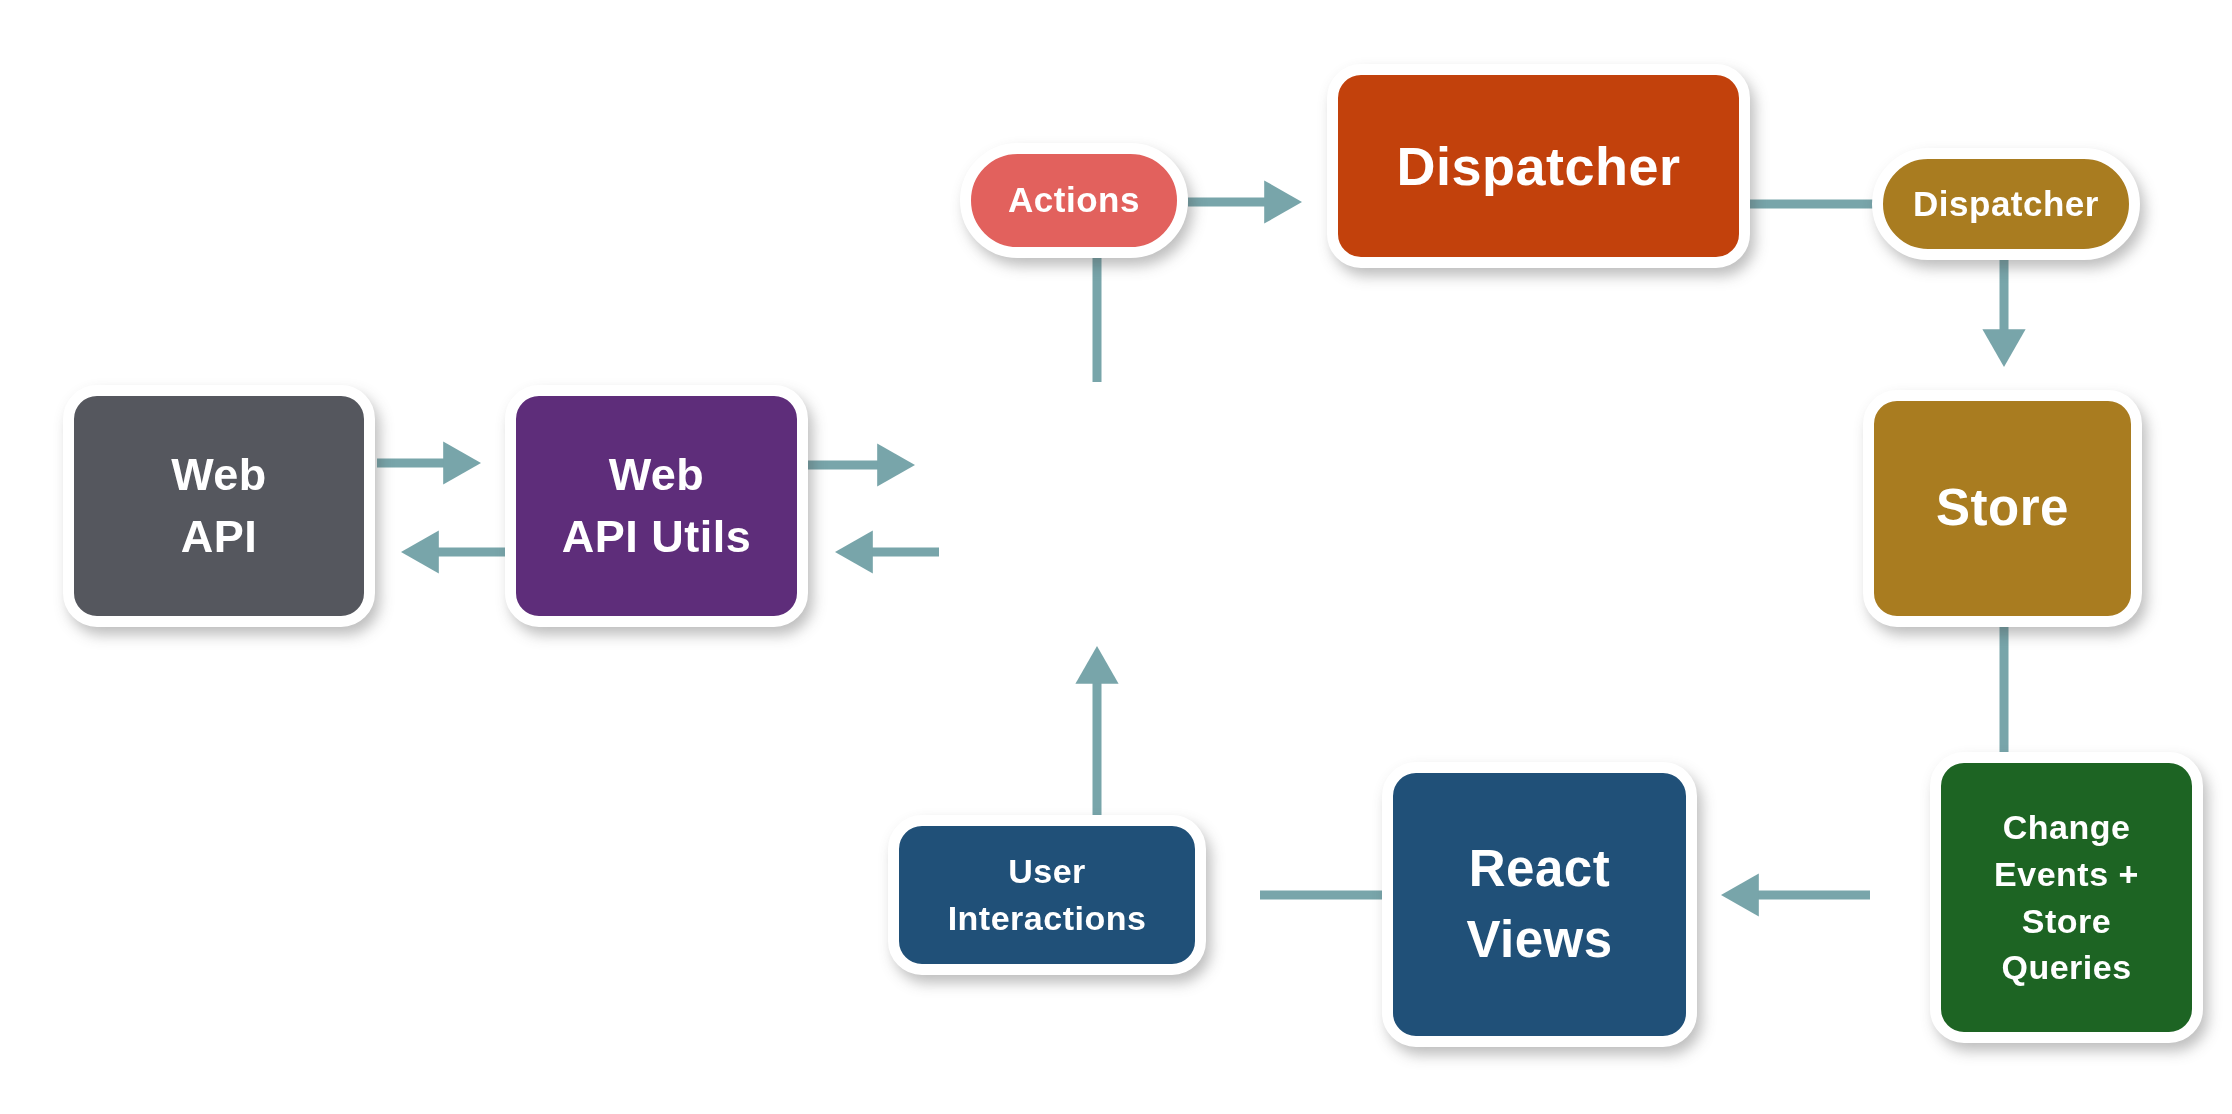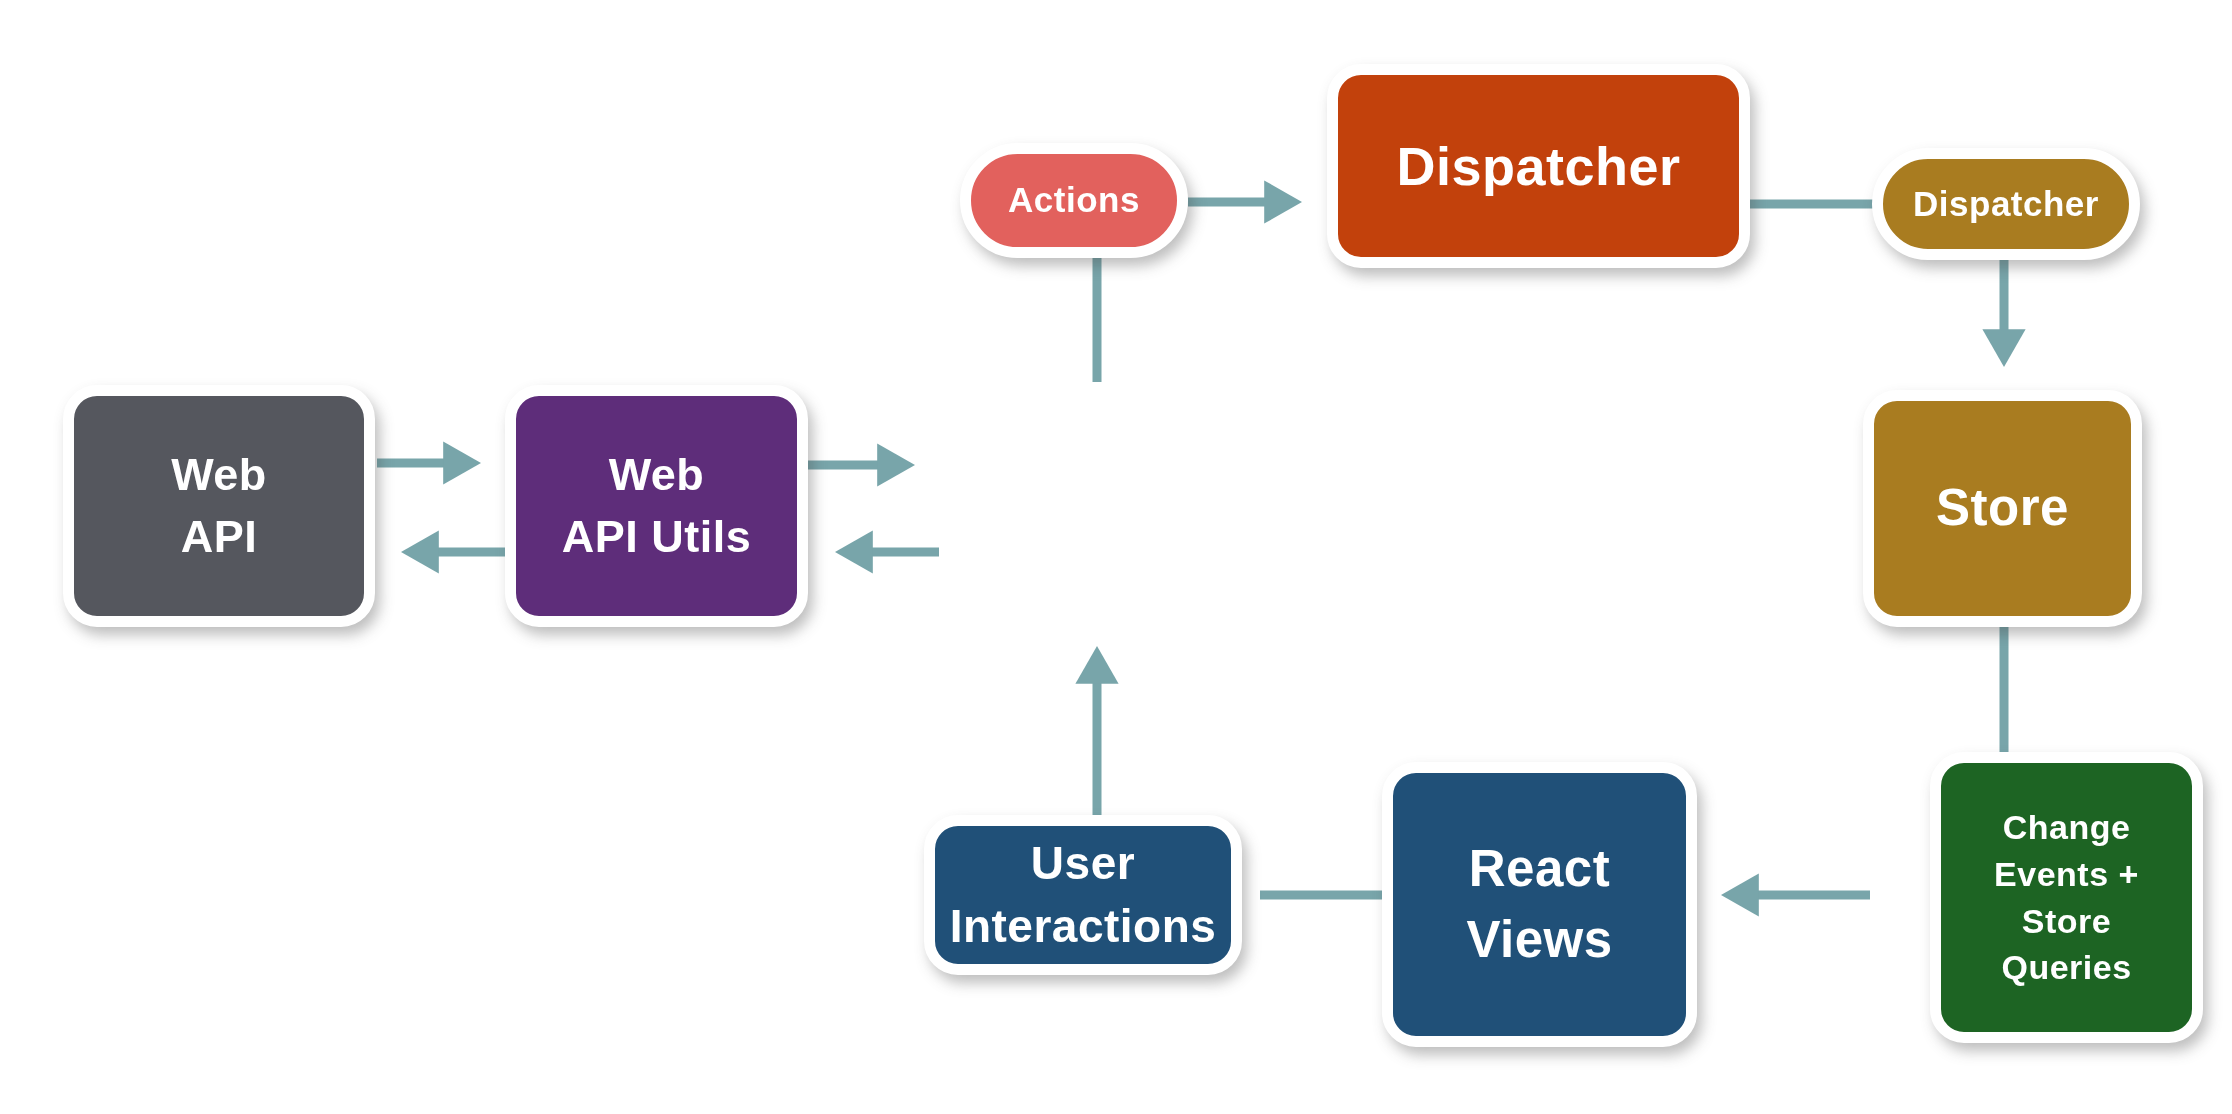--- a/index.html
+++ b/index.html
@@ -47,21 +47,21 @@
 
   .n-web-api          { left:  63px; top: 385px; width: 312px; height: 242px; font-size: 45px; }
   .n-web-api-utils    { left: 505px; top: 385px; width: 303px; height: 242px; font-size: 45px; }
   .n-action-creators  { left: 939px; top: 380px; width: 321px; height: 246px; font-size: 47px; }
   .n-actions          { left: 960px; top: 143px; width: 228px; height: 115px; font-size: 35px; align-items: center; }
   .n-dispatcher       { left:1327px; top:  64px; width: 423px; height: 204px; font-size: 54px; }
   .n-callbacks        { left:1872px; top: 148px; width: 268px; height: 112px; font-size: 35px; }
   .n-store            { left:1863px; top: 390px; width: 279px; height: 237px; font-size: 51px; }
   .n-change-events    { left:1930px; top: 752px; width: 273px; height: 291px; font-size: 34px; }
   .n-react-views      { left:1382px; top: 762px; width: 315px; height: 285px; font-size: 51px; }
-  .n-user-interactions{ left: 924px; top: 815px; width: 318px; height: 160px; font-size: 46px; }
+  .n-user-interactions{ left: 888px; top: 815px; width: 318px; height: 160px; font-size: 34px; }
 </style>
 </head>
 <body>
 
 <div class="canvas" style="background-color: rgb(255, 255, 255);">
 
   <svg class="wires" viewBox="0 0 2232 1114" xmlns="http://www.w3.org/2000/svg">
     <defs>
       <marker id="ah" markerWidth="4.2" markerHeight="4.8" refX="3.2" refY="2.4" orient="auto" markerUnits="strokeWidth">
         <path d="M0,0 L4.2,2.4 L0,4.8 Z" fill="#78a5aa"></path>

